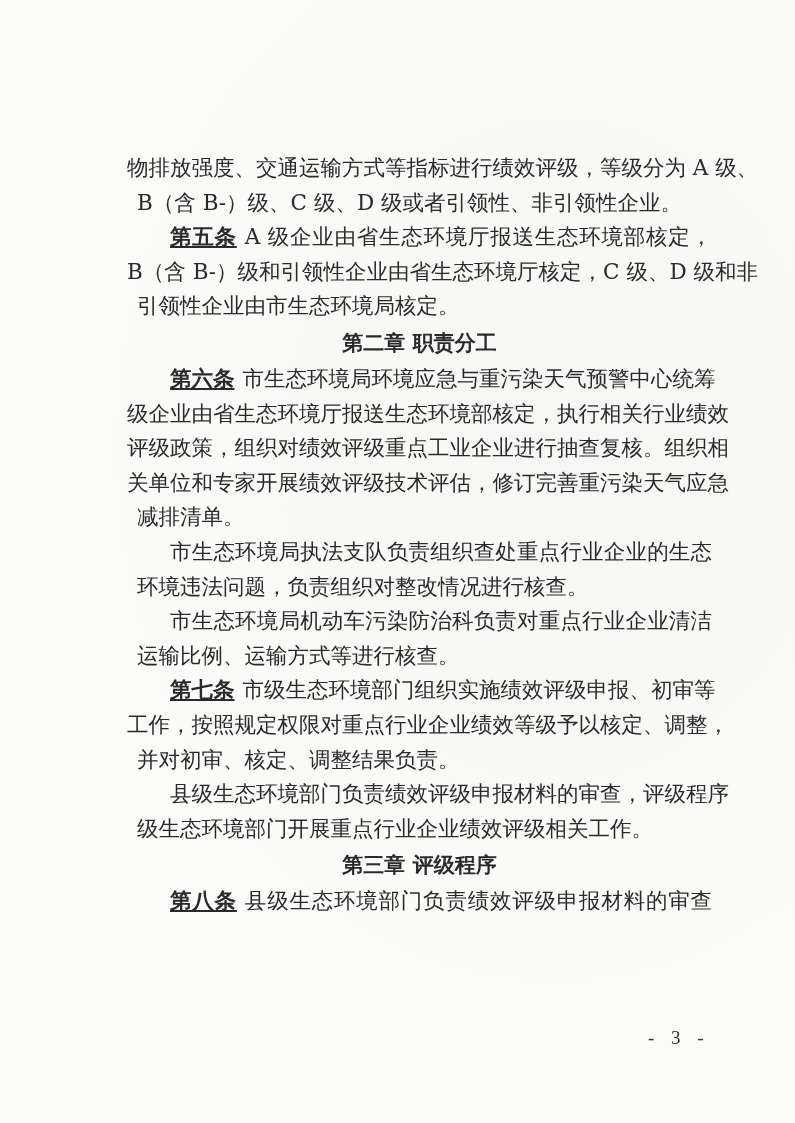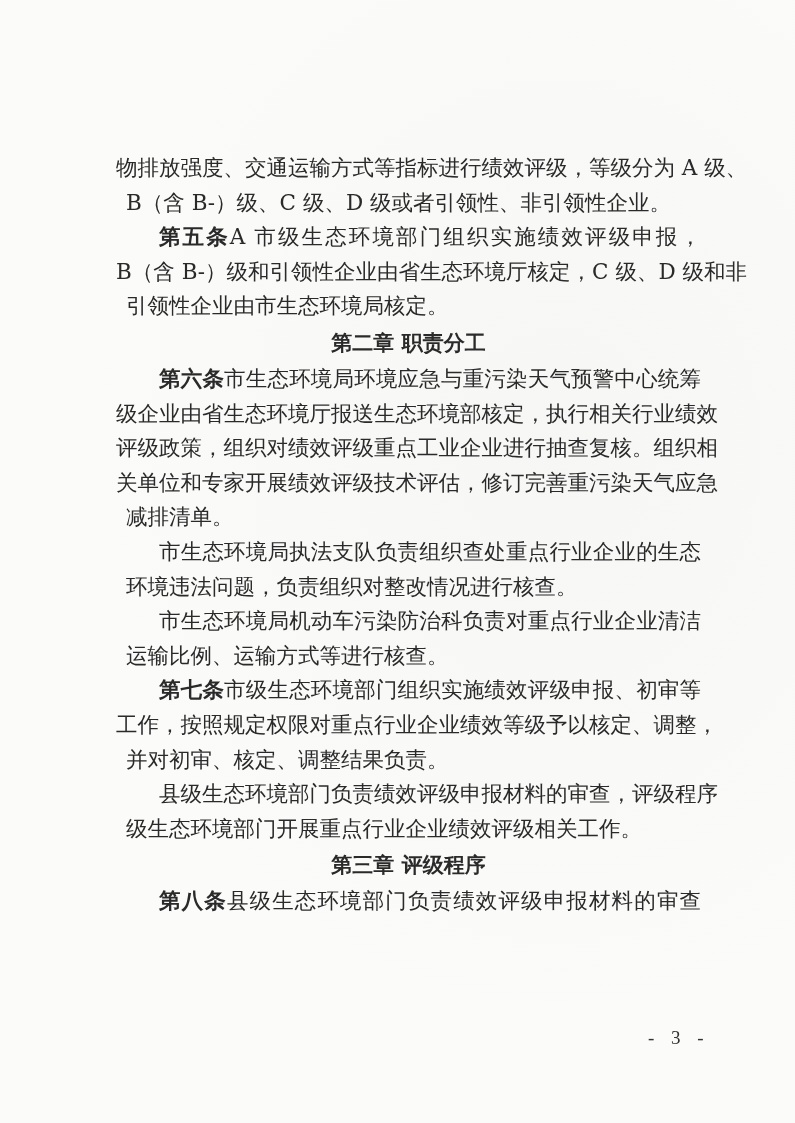--- a/index.html
+++ b/index.html
@@ -6,21 +6,21 @@
   body {
     width: 795px; height: 1123px;
     background: #fbfbf9;
     position: relative;
     overflow: hidden;
     font-family: "DejaVu Serif", "Liberation Serif", serif;
     color: #2a2a2a;
   }
   .page {
     position: absolute;
-    left: 116px; top: 151px;
+    left: 127px; top: 151px;
     width: 585px;
   }
   .line {
     height: 34.6px;
     line-height: 34.6px;
     font-size: 21.5px;
     white-space: nowrap;
     text-align: justify;
     text-align-last: justify;
     letter-spacing: 0px;
@@ -28,21 +28,21 @@
   .line.last { text-align-last: left; margin-left: 10px; }
   .indent { padding-left: 43px; }
   .line.chapter {
     text-align: right;
     text-align-last: center;
     font-family: "DejaVu Sans", "Liberation Sans", sans-serif;
     font-weight: bold;
     font-size: 21px;
     height: 38px; line-height: 38px;
   }
-  .art { font-weight: bold; font-family: "DejaVu Sans", "Liberation Sans", sans-serif; margin-right: 0; }
+  .art { font-weight: bold; font-family: "DejaVu Sans", "Liberation Sans", sans-serif; margin-right: 8px; text-decoration: underline; }
   .page-number {
     position: absolute;
     left: 648px; top: 1027px;
     font-family: "Liberation Serif", serif;
     font-size: 19px;
     color: #333;
     letter-spacing: 6px;
   }
   .bleed {
     position: absolute; left: 0; top: 0; width: 795px; height: 1123px;
@@ -53,21 +53,21 @@
 </head>
 <body>
 
 <div class="bleed"></div>
 
 <div class="page">
 
   <div class="line">物排放强度、交通运输方式等指标进行绩效评级，等级分为 A 级、</div>
   <div class="line last">B（含 B-）级、C 级、D 级或者引领性、非引领性企业。</div>
 
-  <div class="line indent"><span class="art">第五条</span><span>A 市级生态环境部门组织实施绩效评级申报，</span></div>
+  <div class="line indent"><span class="art">第五条</span><span>A 级企业由省生态环境厅报送生态环境部核定，</span></div>
   <div class="line">B（含 B-）级和引领性企业由省生态环境厅核定，C 级、D 级和非</div>
   <div class="line last">引领性企业由市生态环境局核定。</div>
 
   <div class="line chapter">第二章 职责分工</div>
 
   <div class="line indent"><span class="art">第六条</span><span>市生态环境局环境应急与重污染天气预警中心统筹</span></div>
   <div class="line">级企业由省生态环境厅报送生态环境部核定，执行相关行业绩效</div>
   <div class="line">评级政策，组织对绩效评级重点工业企业进行抽查复核。组织相</div>
   <div class="line">关单位和专家开展绩效评级技术评估，修订完善重污染天气应急</div>
   <div class="line last">减排清单。</div>

